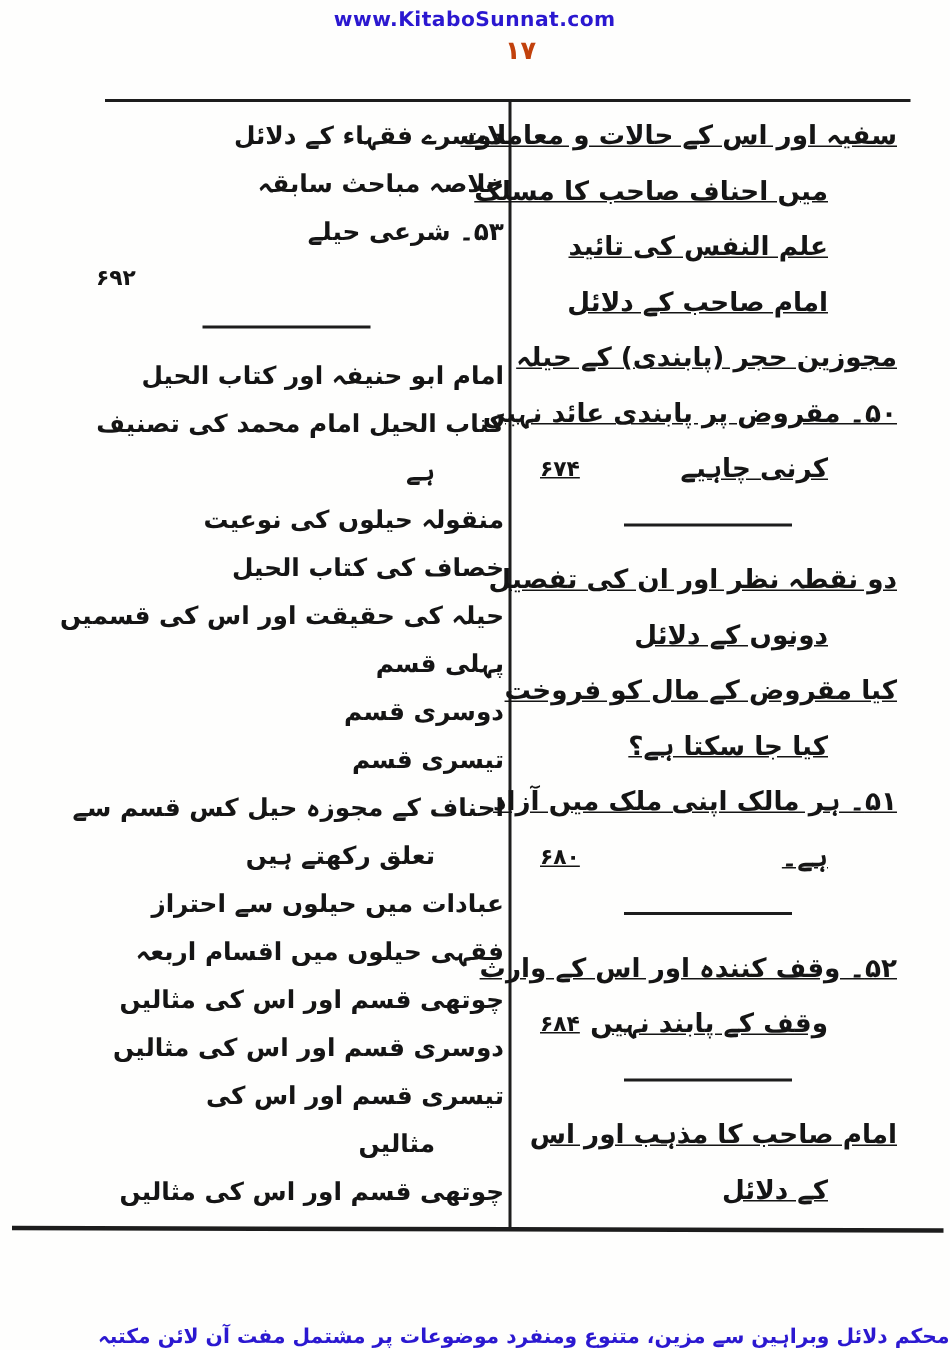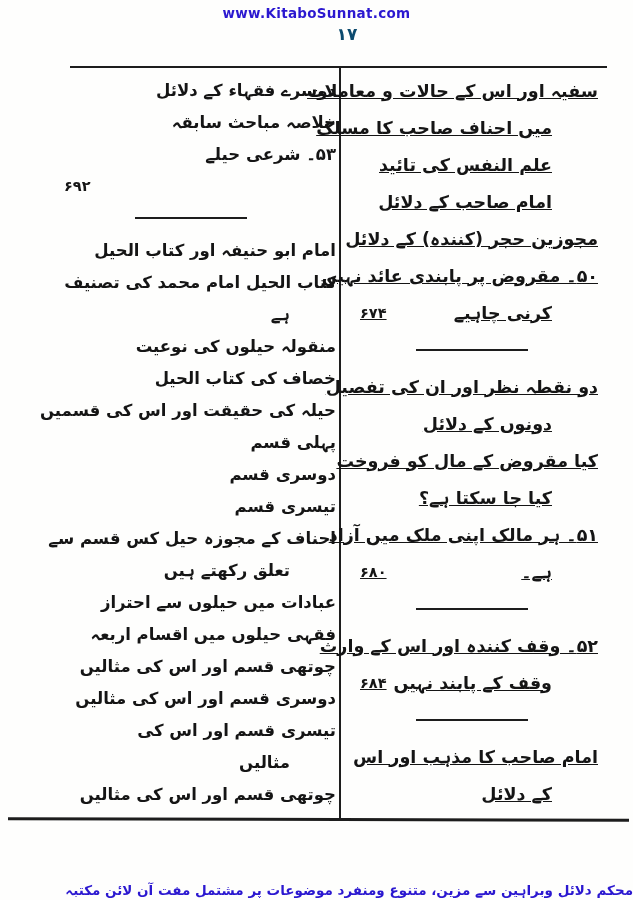--- a/index.html
+++ b/index.html
@@ -15,21 +15,21 @@
   }
   
   .site-link {
     position:absolute; top:5px; left:0; width:100%;
     text-align:center; color:var(--blue,#2b18d0);
     font-weight:bold; font-size:13.5px; letter-spacing:.3px;
     text-decoration:none; display:block; cursor:pointer;
   }
   .page-num {
     position:absolute; top:24px; left:347px; transform:translateX(-50%);
-    font-size:17px; font-weight:bold; color:#0c4a6e;
+    font-size:17px; font-weight:bold; color:#c2410c;
   }
   .footer-line {
     position:absolute; top:882px; left:0; width:100%;
     direction:rtl; text-align:right;
     color:var(--blue,#2b18d0); font-weight:bold; font-size:13.5px;
   }
   
   .frame-top    { position:absolute; left:70px;  top:66px;  width:537px; height:2px; background:#1d1d1d; }
   .frame-vert   { position:absolute; left:339px; top:66px;  width:2px;   height:754px; background:#1d1d1d; }
   .frame-bottom { position:absolute; left:8px;   top:818px; width:621px; height:3px; background:#1d1d1d; transform:rotate(.15deg); }
@@ -72,21 +72,21 @@
       <div class="line indent">
         <span class="t">میں احناف صاحب کا مسلک</span>
       </div>
       <div class="line indent">
         <span class="t">علم النفس کی تائید</span>
       </div>
       <div class="line indent">
         <span class="t">امام صاحب کے دلائل</span>
       </div>
       <div class="line">
-        <span class="t">مجوزین حجر (کنندہ) کے دلائل</span>
+        <span class="t">مجوزین حجر (پابندی) کے حیلہ</span>
       </div>
       <div class="line">
         <span class="t">۵۰۔ مقروض پر پابندی عائد نہیں</span>
       </div>
       <div class="line indent">
         <span class="t">کرنی چاہیے</span>
         <span class="pg">۶۷۴</span>
       </div>
       <div class="line rule-slot">
         <span class="rule"></span>

